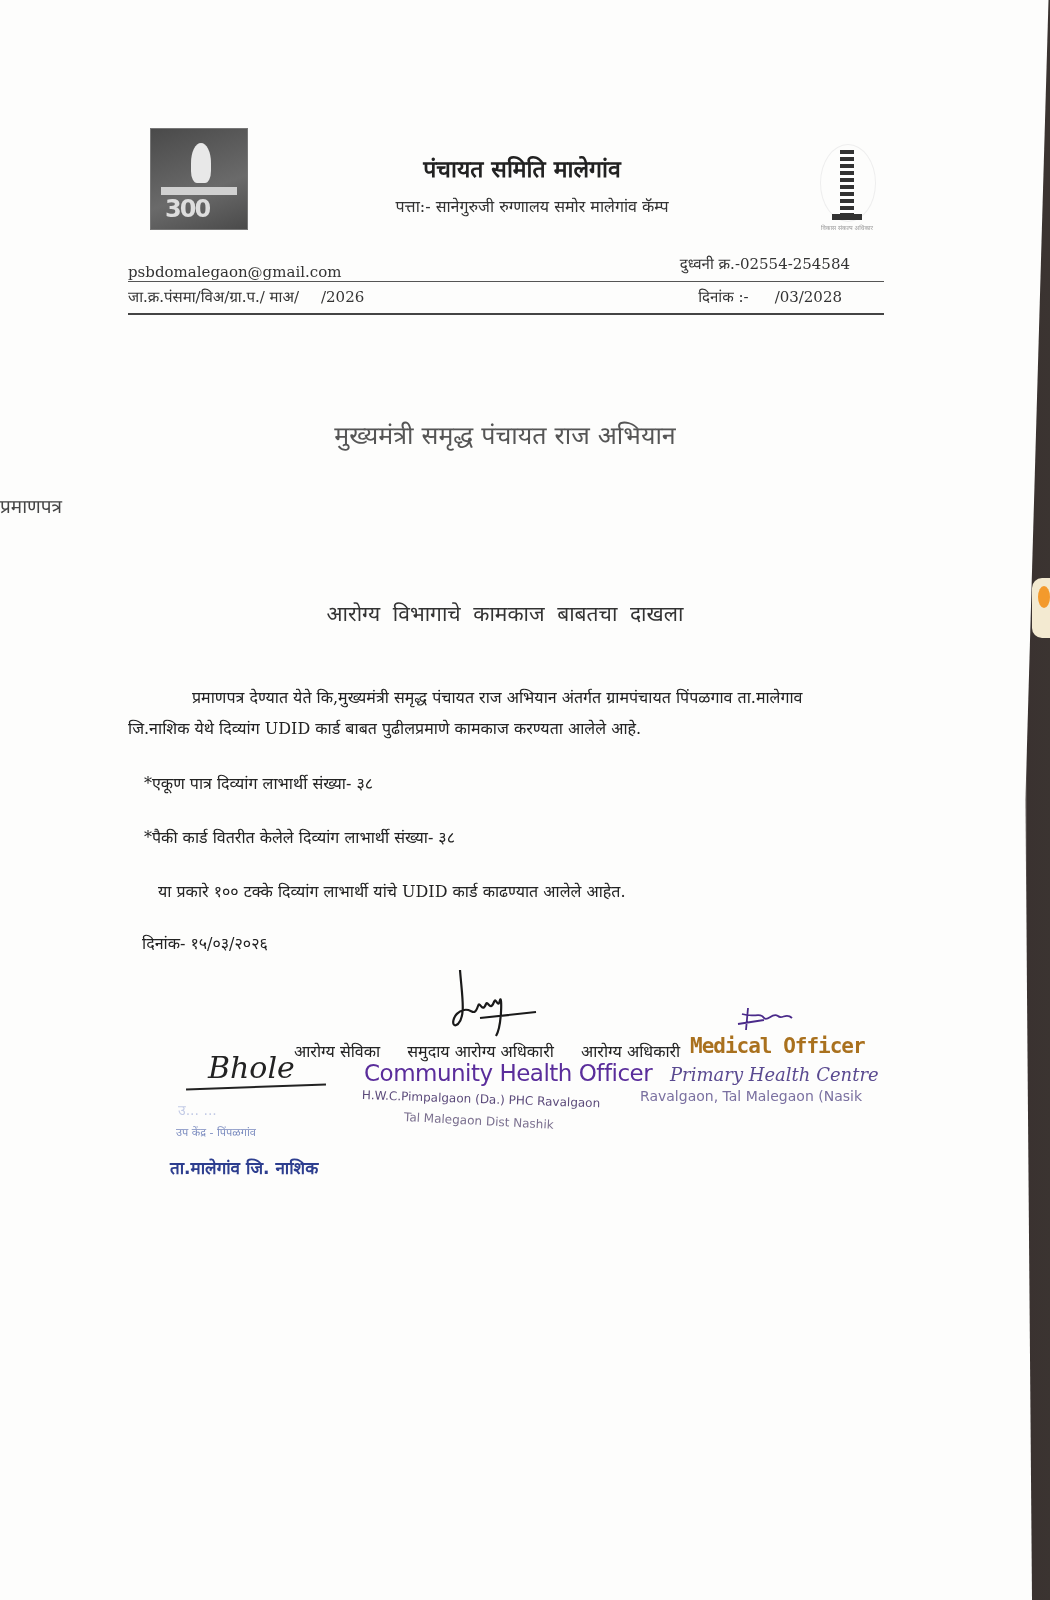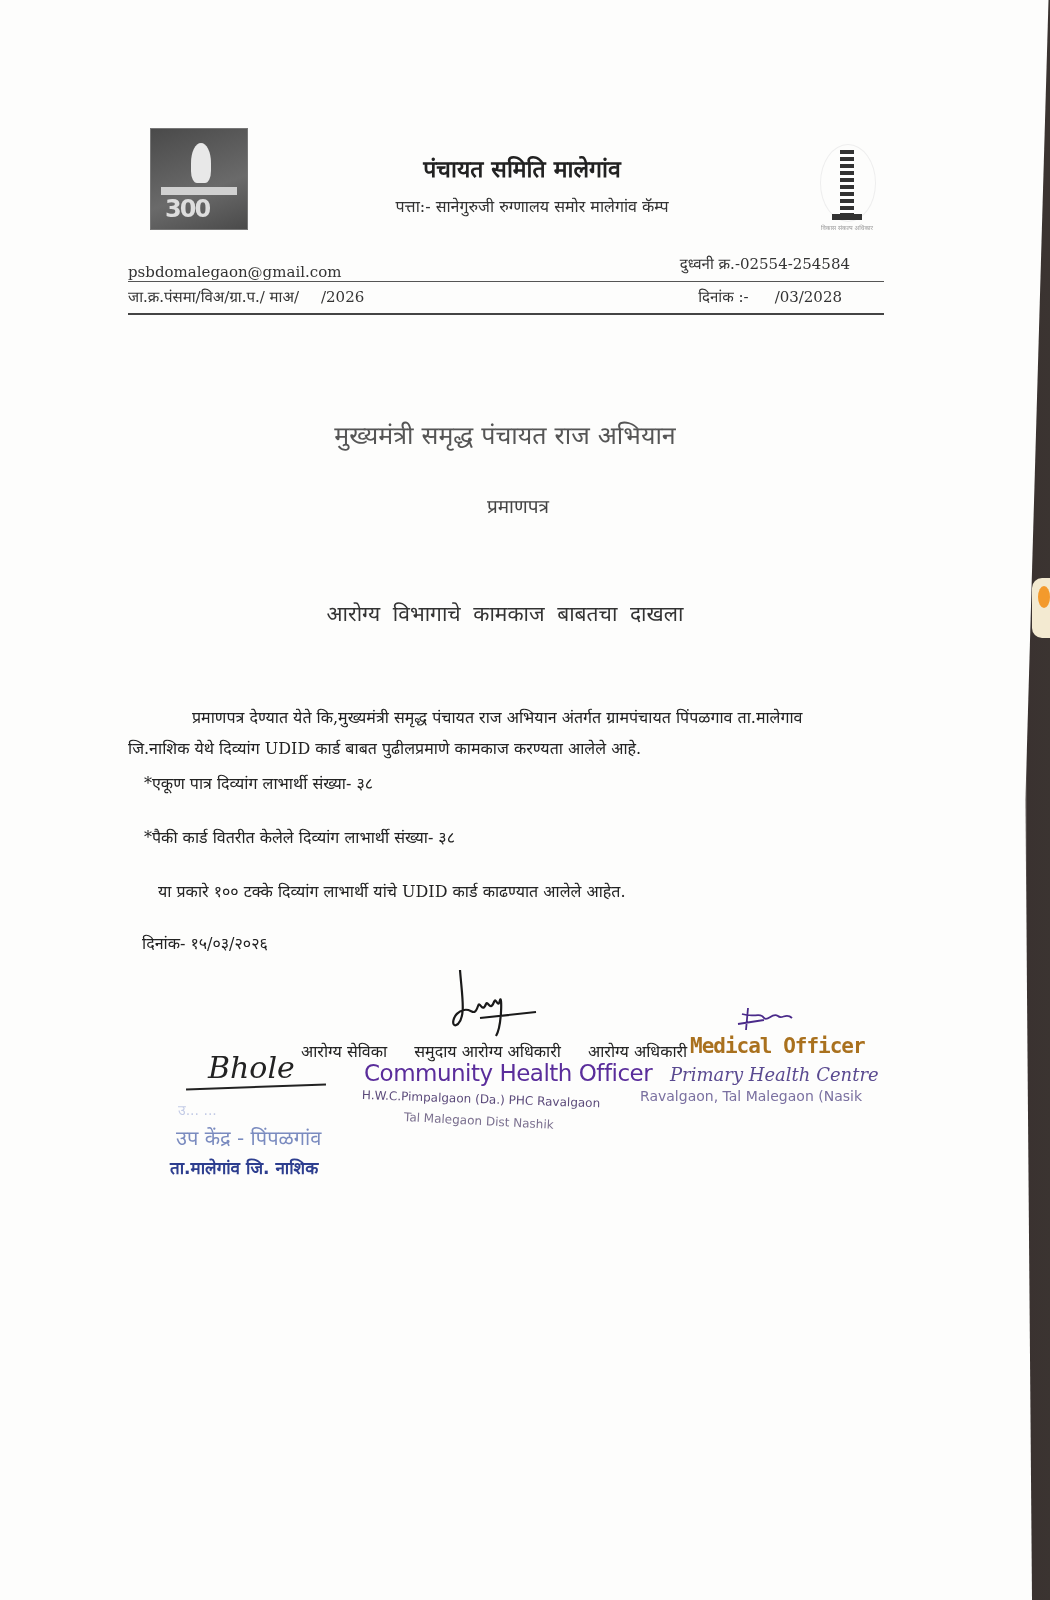--- a/index.html
+++ b/index.html
@@ -65,41 +65,41 @@
 
   .hdr-email { left:128px; top:255px; font-size:15px; color:#333;margin-top:8px; }
   .hdr-phone { right:200px; top:253px; font-size:15px; color:#333;margin-left:20px; }
   .rule { left:128px; width:756px; height:1px; background:#555; }
   .hdr-ref { left:128px; top:286px; font-size:15px; color:#333; }
   .hdr-ref .yr { margin-left:22px; }
   .hdr-date { right:208px; top:286px; font-size:15px; color:#333; }
   .hdr-date .val { margin-left:26px; }
 
   .title1 { left:0; width:1010px; top:417px; text-align:center; font-family:"DejaVu Sans",sans-serif; font-size:25px; color:#555; }
-  .title2 { left:0; width:1010px; top:493px; text-align:center; font-family:"DejaVu Sans",sans-serif; font-size:19px; color:#444;padding-left:13px; }
+  .title2 { left:0; width:1010px; top:493px; font-family:"DejaVu Sans",sans-serif; font-size:19px; color:#444; }
   .title3 { left:0; width:1010px; top:555px; text-align:center; font-family:Liberation Mono, monospace; font-size:21px; color:#333;margin-top:44px; }
 
   .para { left:128px; width:690px; font-size:16px; color:#222; line-height:31px; }
-  .para1 { top:682px; text-indent:64px;margin-top:20px; }
+  .para1 { top:682px; text-indent:64px; }
   .line { left:132px; font-size:16px; color:#222;margin-left:12px; }
 
-  .sig-labels { left:301px; top:1040px; font-size:16px; color:#222; white-space:nowrap; }
+  .sig-labels { left:294px; top:1040px; font-size:16px; color:#222; white-space:nowrap; }
   .sig-labels span { margin-right:22px; }
   .chc-title { left:364px; top:1060px; font-size:23px; color:#5a2d9b; font-family:"DejaVu Sans",sans-serif; letter-spacing:-0.5px; }
   .chc-sub1 { left:362px; top:1088px; font-size:12px; color:#5b4a7a; font-family:"DejaVu Sans",sans-serif; transform:rotate(2deg); transform-origin:left; }
   .chc-sub2 { left:404px; top:1110px; font-size:12px; color:#7a6f8e; font-family:"DejaVu Sans",sans-serif; transform:rotate(3deg); transform-origin:left; }
 
   .mo-title { left:690px; top:1034px; font-size:21px; font-weight:bold; color:#a16207; font-family:"DejaVu Sans Mono",monospace; letter-spacing:-1px; opacity:.9; }
   .mo-sub1 { left:670px; top:1064px; font-size:18px; font-style:italic; color:#5a4a90; font-family:"DejaVu Serif",serif; }
   .mo-sub2 { left:640px; top:1088px; font-size:14px; color:#7a70a0; font-family:"DejaVu Sans",sans-serif; }
 
   .bhole-sig { left:208px; top:1050px; font-family:"DejaVu Serif",serif; font-style:italic; font-size:30px; color:#222; }
   .bhole-line { left:186px; top:1086px; width:140px; height:2px; background:#222; transform:rotate(-2deg); }
 
-  .stamp-blue1 { left:176px; top:1124px; font-size:20px; color:#5a6fb0; font-family:"DejaVu Sans",sans-serif; opacity:.8; }
+  .stamp-blue1 { left:176px; top:1124px; font-size:11px; color:#5a6fb0; font-family:"DejaVu Sans",sans-serif; opacity:.8; }
   .stamp-blue2 { left:170px; top:1156px; font-size:17px; color:#2d3e8f; font-family:"DejaVu Sans",sans-serif; font-weight:bold; }
   .stamp-blue0 { left:178px; top:1100px; font-size:14px; color:#8a9ad0; opacity:.5; font-family:"DejaVu Sans",sans-serif; }
 
   .sig-svg { position:absolute; }
 </style>
 </head>
 <body>
 
 <div class="edge-strip"></div>
 <div class="edge-object"></div>

